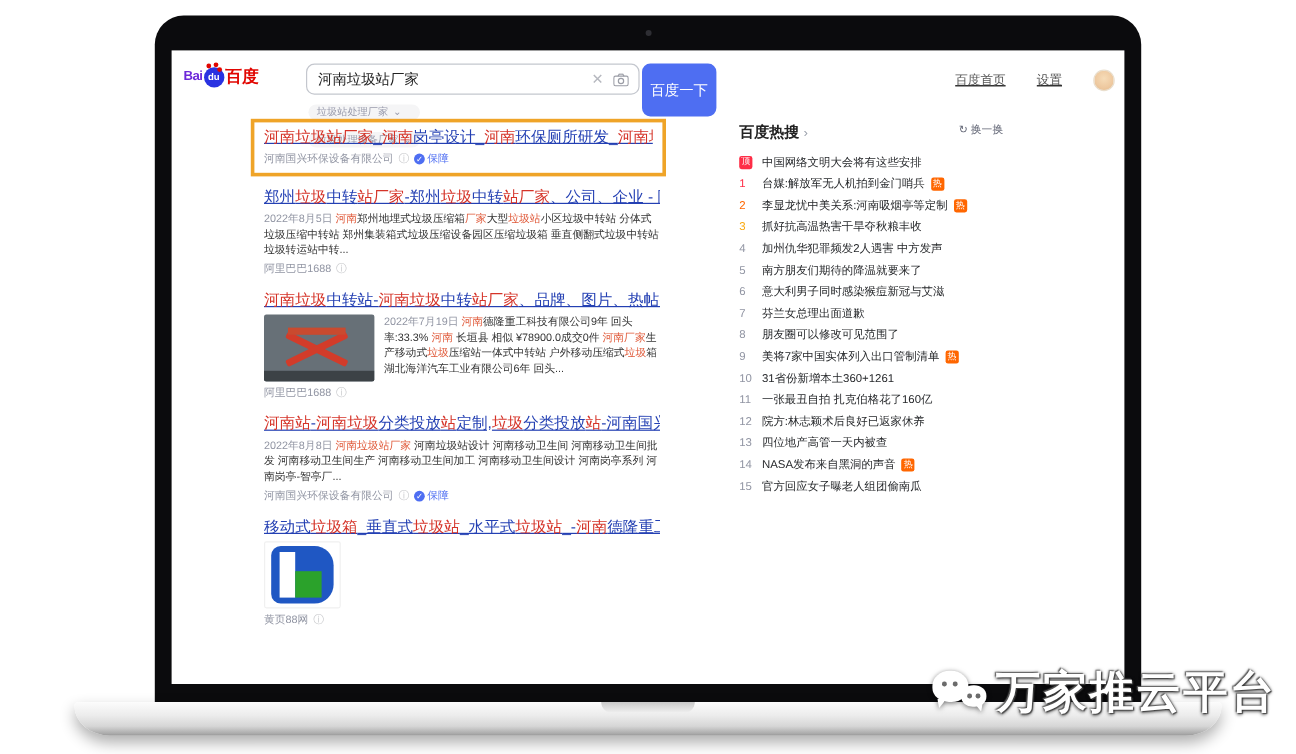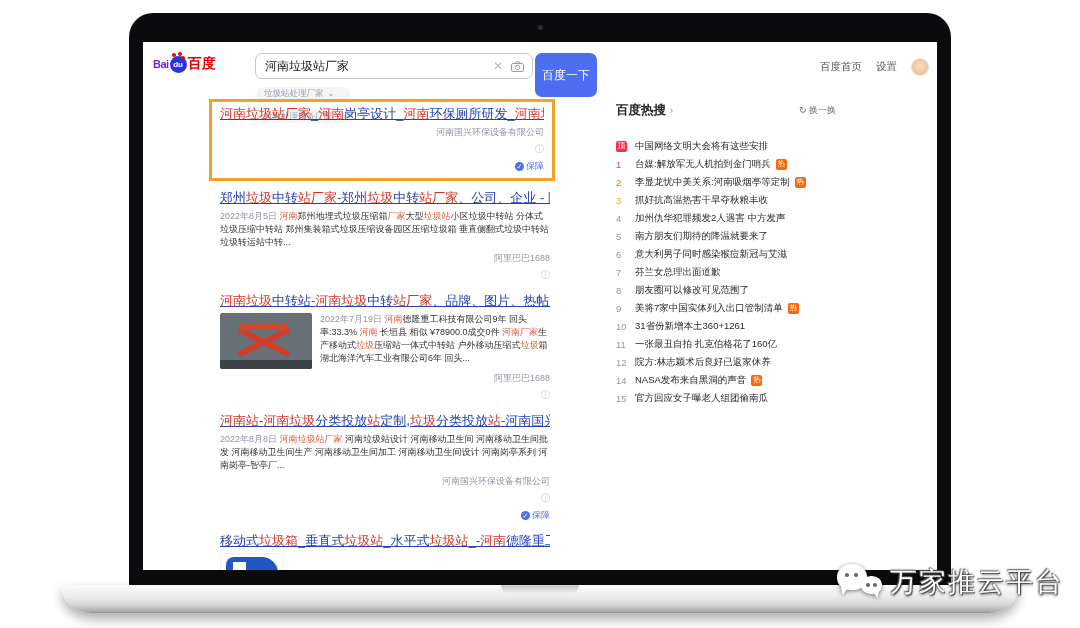--- a/index.html
+++ b/index.html
@@ -30,41 +30,41 @@
 
   .searchbox { position:absolute; left:112px; top:11px; width:278px; height:26px;
     border:1px solid #c4c7ce; border-radius:7px; display:flex; align-items:center; background:#fff; }
   .searchbox input { flex:1; border:none; outline:none; font-size:12px; color:#222; padding:0 6px 0 9px;
     font-family:inherit; background:transparent; }
   .clear-x { color:#b6b8bf; font-size:12px; padding:0 6px; cursor:pointer; }
   .cam { padding:0 8px 0 2px; display:flex; align-items:center; }
   .search-btn { position:absolute; left:392px; top:11px; width:62px; height:44px; background:#4e6ef2;
     color:#fff; border:none; border-radius:7px; font-size:12px; cursor:pointer; font-family:inherit; }
 
-  .topbar { position:absolute; right:8px; top:16px; display:flex; align-items:center; gap:14px; }
+  .topbar { position:absolute; right:8px; top:16px; display:flex; align-items:center; gap:26px;text-decoration:underline; }
   .topbar .tlink { font-size:10.5px; color:#555; cursor:pointer; }
   .avatar { width:18px; height:18px; border-radius:50%; border:1px solid #eadfce;
     background:radial-gradient(circle at 50% 40%, #f6dcb8 0%, #eec9a0 60%, #e4b98b 100%); }
 
   .chips { position:absolute; left:114px; top:45px; display:flex; gap:10px;flex-direction:column; }
   .chip { background:#f5f5f6; color:#9a9cad; font-size:8.5px; line-height:13px; padding:0 7px;
     border-radius:8px; display:flex; gap:4px; cursor:pointer; }
 
   
   .results { position:absolute; left:77px; top:57px; width:330px; }
   .result { margin-bottom:11px; }
   .result.hl { border:3px solid #efa428; padding:4px 8px 5px; margin-left:-11px; margin-right:-5px; margin-bottom:9px; }
   .r-title { display:block; font-size:13px; line-height:16px; color:#2440b3; text-decoration:underline;
     cursor:pointer; margin-bottom:4px; white-space:nowrap; overflow:hidden; }
   .r-title .em { color:#d53328; }
   .r-body { display:flex; gap:8px; }
   .r-desc { font-size:9px; line-height:13px; color:#333; }
   .r-desc .em { color:#e05a3a; }
   .r-desc .dt { color:#9195a3; }
-  .r-src { margin-top:3px; font-size:9px; color:#9195a3; display:flex; align-items:flex-end; gap:4px;flex-direction:column; }
+  .r-src { margin-top:3px; font-size:9px; color:#9195a3; display:flex; align-items:flex-start; gap:4px; }
   .info-i { color:#c8c9cc; font-size:9px; }
   .shield { display:inline-flex; align-items:center; gap:2px; color:#4e6ef2; font-size:9px; }
   .shield .sh-ic { width:9px; height:9px; border-radius:50%; background:#4e6ef2; color:#fff; font-size:7px;
     display:flex; align-items:center; justify-content:center; }
 
   
   .th { width:92px; height:56px; flex:none; background:#aab0b6; position:relative; overflow:hidden; border-radius:2px; cursor:pointer; }
   .booth::after { content:""; position:absolute; left:0; bottom:0; width:100%; height:7px; background:#e8e6e2; }
   .booth-body { position:absolute; left:10px; top:7px; width:66px; height:44px; background:#c9a36a; border:1px solid #9a7a44;
     background-image:linear-gradient(90deg, transparent 44%, #a8823f 44%, #a8823f 48%, transparent 48%),
@@ -77,21 +77,21 @@
   .lift .b1 { top:26px; transform:rotate(26deg); }
   .lift .b2 { top:26px; transform:rotate(-26deg); }
   .lift .lift-top { position:absolute; left:20px; top:11px; width:48px; height:6px; background:#c94a2f; }
   .logol { background:#fff; width:64px; display:flex; align-items:center; justify-content:center; border:1px solid #f0f0f0; }
   .lg-sq { width:52px; height:48px; background:#1f57c3; border-radius:8px 16px 16px 8px; position:relative; overflow:hidden; }
   .lg-white { position:absolute; left:7px; top:5px; width:13px; height:38px; background:#fff; }
   .lg-green { position:absolute; left:20px; top:21px; width:22px; height:22px; background:#2ba22b; }
 
   
   .hot { position:absolute; left:473px; top:60px; width:220px; }
-  .hot-head { display:flex; justify-content:space-between; align-items:center; margin-bottom:18px; }
+  .hot-head { display:flex; justify-content:space-between; align-items:flex-start; margin-bottom:7px; }
   .hot-title { font-size:12.5px; font-weight:bold; color:#222; cursor:pointer; }
   .hot-title .arr { color:#9aa0ab; font-weight:normal; font-size:11px; }
   .hot-refresh { font-size:9px; color:#626675; cursor:pointer; }
   .hot-row { display:flex; align-items:center; height:18px; gap:5px; cursor:pointer; }
   .hot-rank { width:14px; flex:none; font-size:9.5px; color:#9195a3; }
   .hot-rank.r1 { color:#fe2d46; } .hot-rank.r2 { color:#ff6600; } .hot-rank.r3 { color:#faa90e; }
   .hot-top-badge { width:11px; height:11px; flex:none; background:#fe2d46; border-radius:2px; color:#fff;
     font-size:7.5px; display:flex; align-items:center; justify-content:center; margin-right:3px; }
   .hot-text { font-size:9.5px; color:#26282b; white-space:nowrap; overflow:hidden; }
   .hot-tag { flex:none; background:#ff6600; color:#fff; font-size:7.5px; width:11px; height:11px; border-radius:2px;
@@ -101,21 +101,21 @@
   .watermark { position:absolute; right:16px; bottom:26px; display:flex; align-items:center; gap:7px; z-index:50; }
   .wc-icon { position:relative; width:46px; height:40px; filter:drop-shadow(0 1px 2px rgba(0,0,0,.55)); }
   .bubble { position:absolute; background:#fff; border-radius:48% 48% 46% 46%; }
   .bub-big { left:0; top:2px; width:30px; height:26px; }
   .bub-big::after { content:""; position:absolute; left:4px; bottom:-5px; width:8px; height:8px; background:#fff;
     clip-path:polygon(0 0, 100% 0, 20% 100%); }
   .bub-small { left:24px; top:14px; width:21px; height:18px; }
   .bub-small::after { content:""; position:absolute; right:3px; bottom:-4px; width:7px; height:7px; background:#fff;
     clip-path:polygon(0 0, 100% 0, 80% 100%); }
   .eye { position:absolute; width:3.5px; height:3.5px; background:#6b6b6b; border-radius:50%; }
-  .wm-text { font-size:27px; font-weight:normal; color:#fff; letter-spacing:2px;
+  .wm-text { font-size:37px; font-weight:bold; color:#fff; letter-spacing:2px;
     text-shadow:0 0 3px rgba(0,0,0,.6), 1px 1px 1px #555, -1px -1px 1px #777, 0 2px 3px rgba(0,0,0,.45); }
 </style>
 </head>
 <body>
 
 <div class="screen">
   <div class="camera"></div>
 
   <div class="page">
 
@@ -276,20 +276,24 @@
             <span class="hot-rank">10</span>
             <span class="hot-text">31省份新增本土360+1261</span>
           </div>
           <div class="hot-row">
             <span class="hot-rank">11</span>
             <span class="hot-text">一张最丑自拍 扎克伯格花了160亿</span>
           </div>
           <div class="hot-row">
             <span class="hot-rank">12</span>
             <span class="hot-text">院方:林志颖术后良好已返家休养</span>
+          </div>
+          <div class="hot-row">
+            <span class="hot-rank">13</span>
+            <span class="hot-text">四位地产高管一天内被查</span>
           </div>
           <div class="hot-row">
             <span class="hot-rank">14</span>
             <span class="hot-text">NASA发布来自黑洞的声音</span>
             <span class="hot-tag">热</span>
           </div>
           <div class="hot-row">
             <span class="hot-rank">15</span>
             <span class="hot-text">官方回应女子曝老人组团偷南瓜</span>
           </div>

